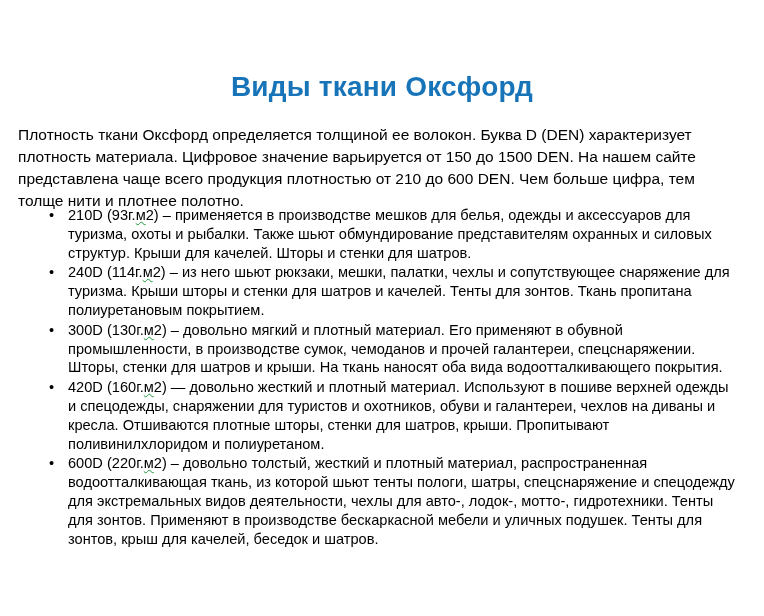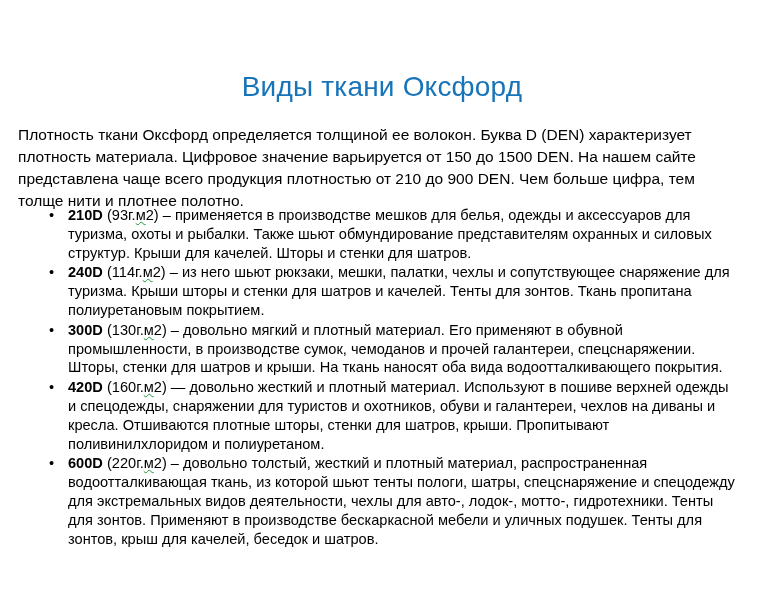--- a/index.html
+++ b/index.html
@@ -21,21 +21,21 @@
     position: relative;
     background: #ffffff;
   }
   .title {
     position: absolute;
     left: 0;
     top: 52px;
     width: 764px;
     text-align: center;
     font-size: 28px;
-    font-weight: normal;
+    font-weight: bold;
     color: #1874b8;
     letter-spacing: 0.2px;
     line-height: 1.15;
   }
   .intro {
     position: absolute;
     left: 18px;
     top: 108px;
     width: 718px;
     font-size: 15.5px;
@@ -62,21 +62,21 @@
   }
   .bullet .marker {
     position: absolute;
     left: 13px;
     top: 0;
     font-size: 14.6px;
     line-height: 18.8px;
     color: #000000;
   }
   .code {
-    font-weight: bold;
+    font-weight: normal;
   }
   .sq-green {
     text-decoration: underline;
     text-decoration-color: #1a9a38;
     text-decoration-style: wavy;
     text-decoration-thickness: 1px;
     text-underline-offset: 1px;
   }
   .sq-red {
     text-decoration-color: #d42b1e;
@@ -85,21 +85,21 @@
     text-underline-offset: 1px;
   }
 </style>
 </head>
 <body>
 
 <div id="slide">
 
   <h1 class="title">Виды ткани Оксфорд</h1>
 
-  <p class="intro">Плотность ткани Оксфорд определяется толщиной ее волокон. Буква D (DEN) характеризует плотность материала. Цифровое значение варьируется от 150 до 1500 DEN. На нашем сайте представлена чаще всего продукция плотностью от 210 до 900 DEN. Чем больше цифра, тем толще нити и плотнее полотно.</p>
+  <p class="intro">Плотность ткани Оксфорд определяется толщиной ее волокон. Буква D (DEN) характеризует плотность материала. Цифровое значение варьируется от 150 до 1500 DEN. На нашем сайте представлена чаще всего продукция плотностью от 210 до 600 DEN. Чем больше цифра, тем толще нити и плотнее полотно.</p>
 
   <ul class="bullets" id="bullet-list">
       <li class="bullet"><span class="marker">•</span><span class="code">210D</span> <span>(93г.</span><span class="sq-green">м</span><span>2)</span> <span>–</span><span> применяется в производстве мешков для белья, одежды и аксессуаров  для туризма, охоты и рыбалки.  Также шьют обмундирование представителям  охранных и силовых структур.  Крыши для качелей.  Шторы и стенки для шатров.</span></li>
       <li class="bullet"><span class="marker">•</span><span class="code">240D</span> <span>(114г.</span><span class="sq-green">м</span><span>2)</span> <span>–</span><span> из него шьют рюкзаки, мешки, палатки, чехлы и сопутствующее снаряжение для туризма.  Крыши шторы и стенки для шатров и качелей.  Тенты для зонтов. Ткань пропитана полиуретановым  покрытием.</span></li>
       <li class="bullet"><span class="marker">•</span><span class="code">300D</span> <span>(130г.</span><span class="sq-green">м</span><span>2)</span> <span>–</span><span> довольно  мягкий и плотный материал.  Его применяют в обувной промышленности,  в производстве  сумок, чемоданов и прочей галантереи, </span><span class="sq-red">спецснаряжении</span><span>.  Шторы, стенки для шатров и крыши.  На ткань наносят оба вида водоотталкивающего  покрытия.</span></li>
       <li class="bullet"><span class="marker">•</span><span class="code">420D</span> <span>(160г.</span><span class="sq-green">м</span><span>2)</span> <span>—</span><span> довольно  жесткий и плотный материал.  Используют в пошиве верхней одежды и спецодежды, снаряжении для туристов и охотников, обуви и галантереи,  чехлов на диваны и  кресла. Отшиваются  плотные шторы,  стенки для шатров,  крыши. Пропитывают поливинилхлоридом  и полиуретаном.</span></li>
       <li class="bullet"><span class="marker">•</span><span class="code">600D</span> <span>(220г.</span><span class="sq-green">м</span><span>2)</span> <span>–</span><span> довольно  толстый, жесткий и плотный материал,  распространенная водоотталкивающая  ткань, из которой шьют тенты пологи, шатры, </span><span class="sq-red">спецснаряжение</span><span> и спецодежду для экстремальных видов деятельности, чехлы для авто-,  лодок-,  мотто-,  гидротехники.  Тенты для зонтов. Применяют в производстве  бескаркасной мебели и уличных подушек.  Тенты для зонтов, крыш для качелей,  беседок и  шатров.</span></li>
     </ul>
 
 </div>

